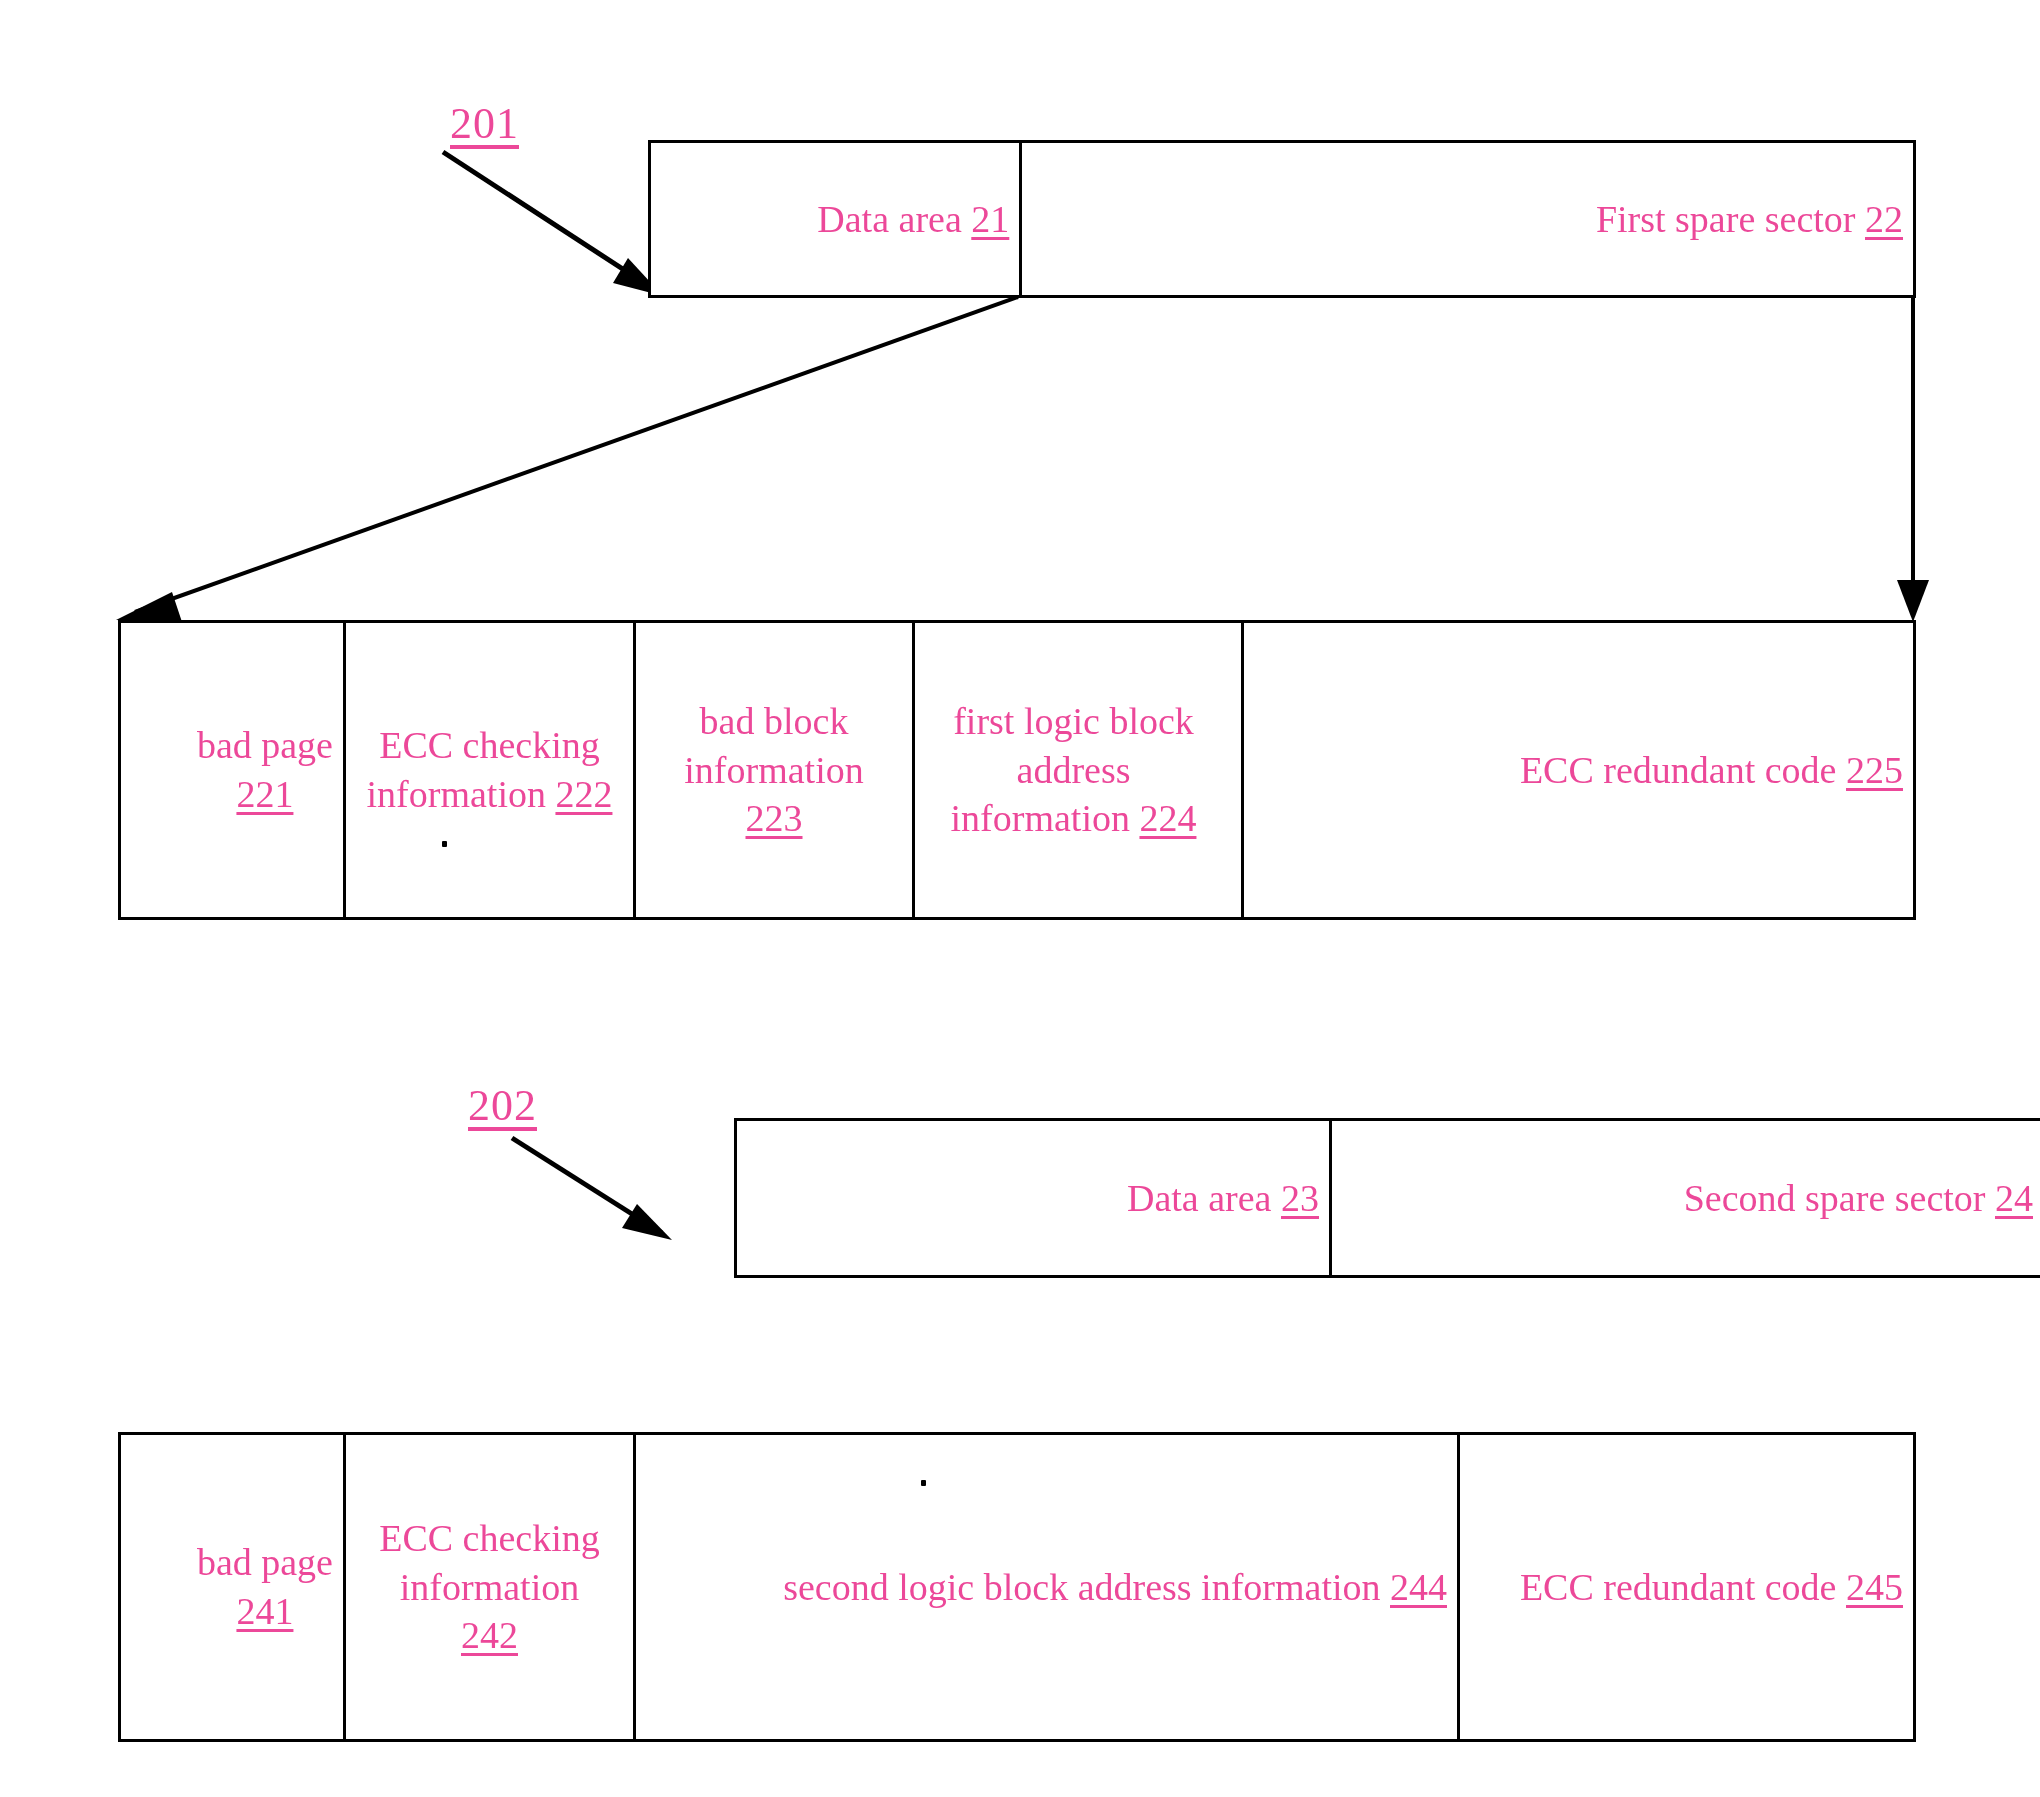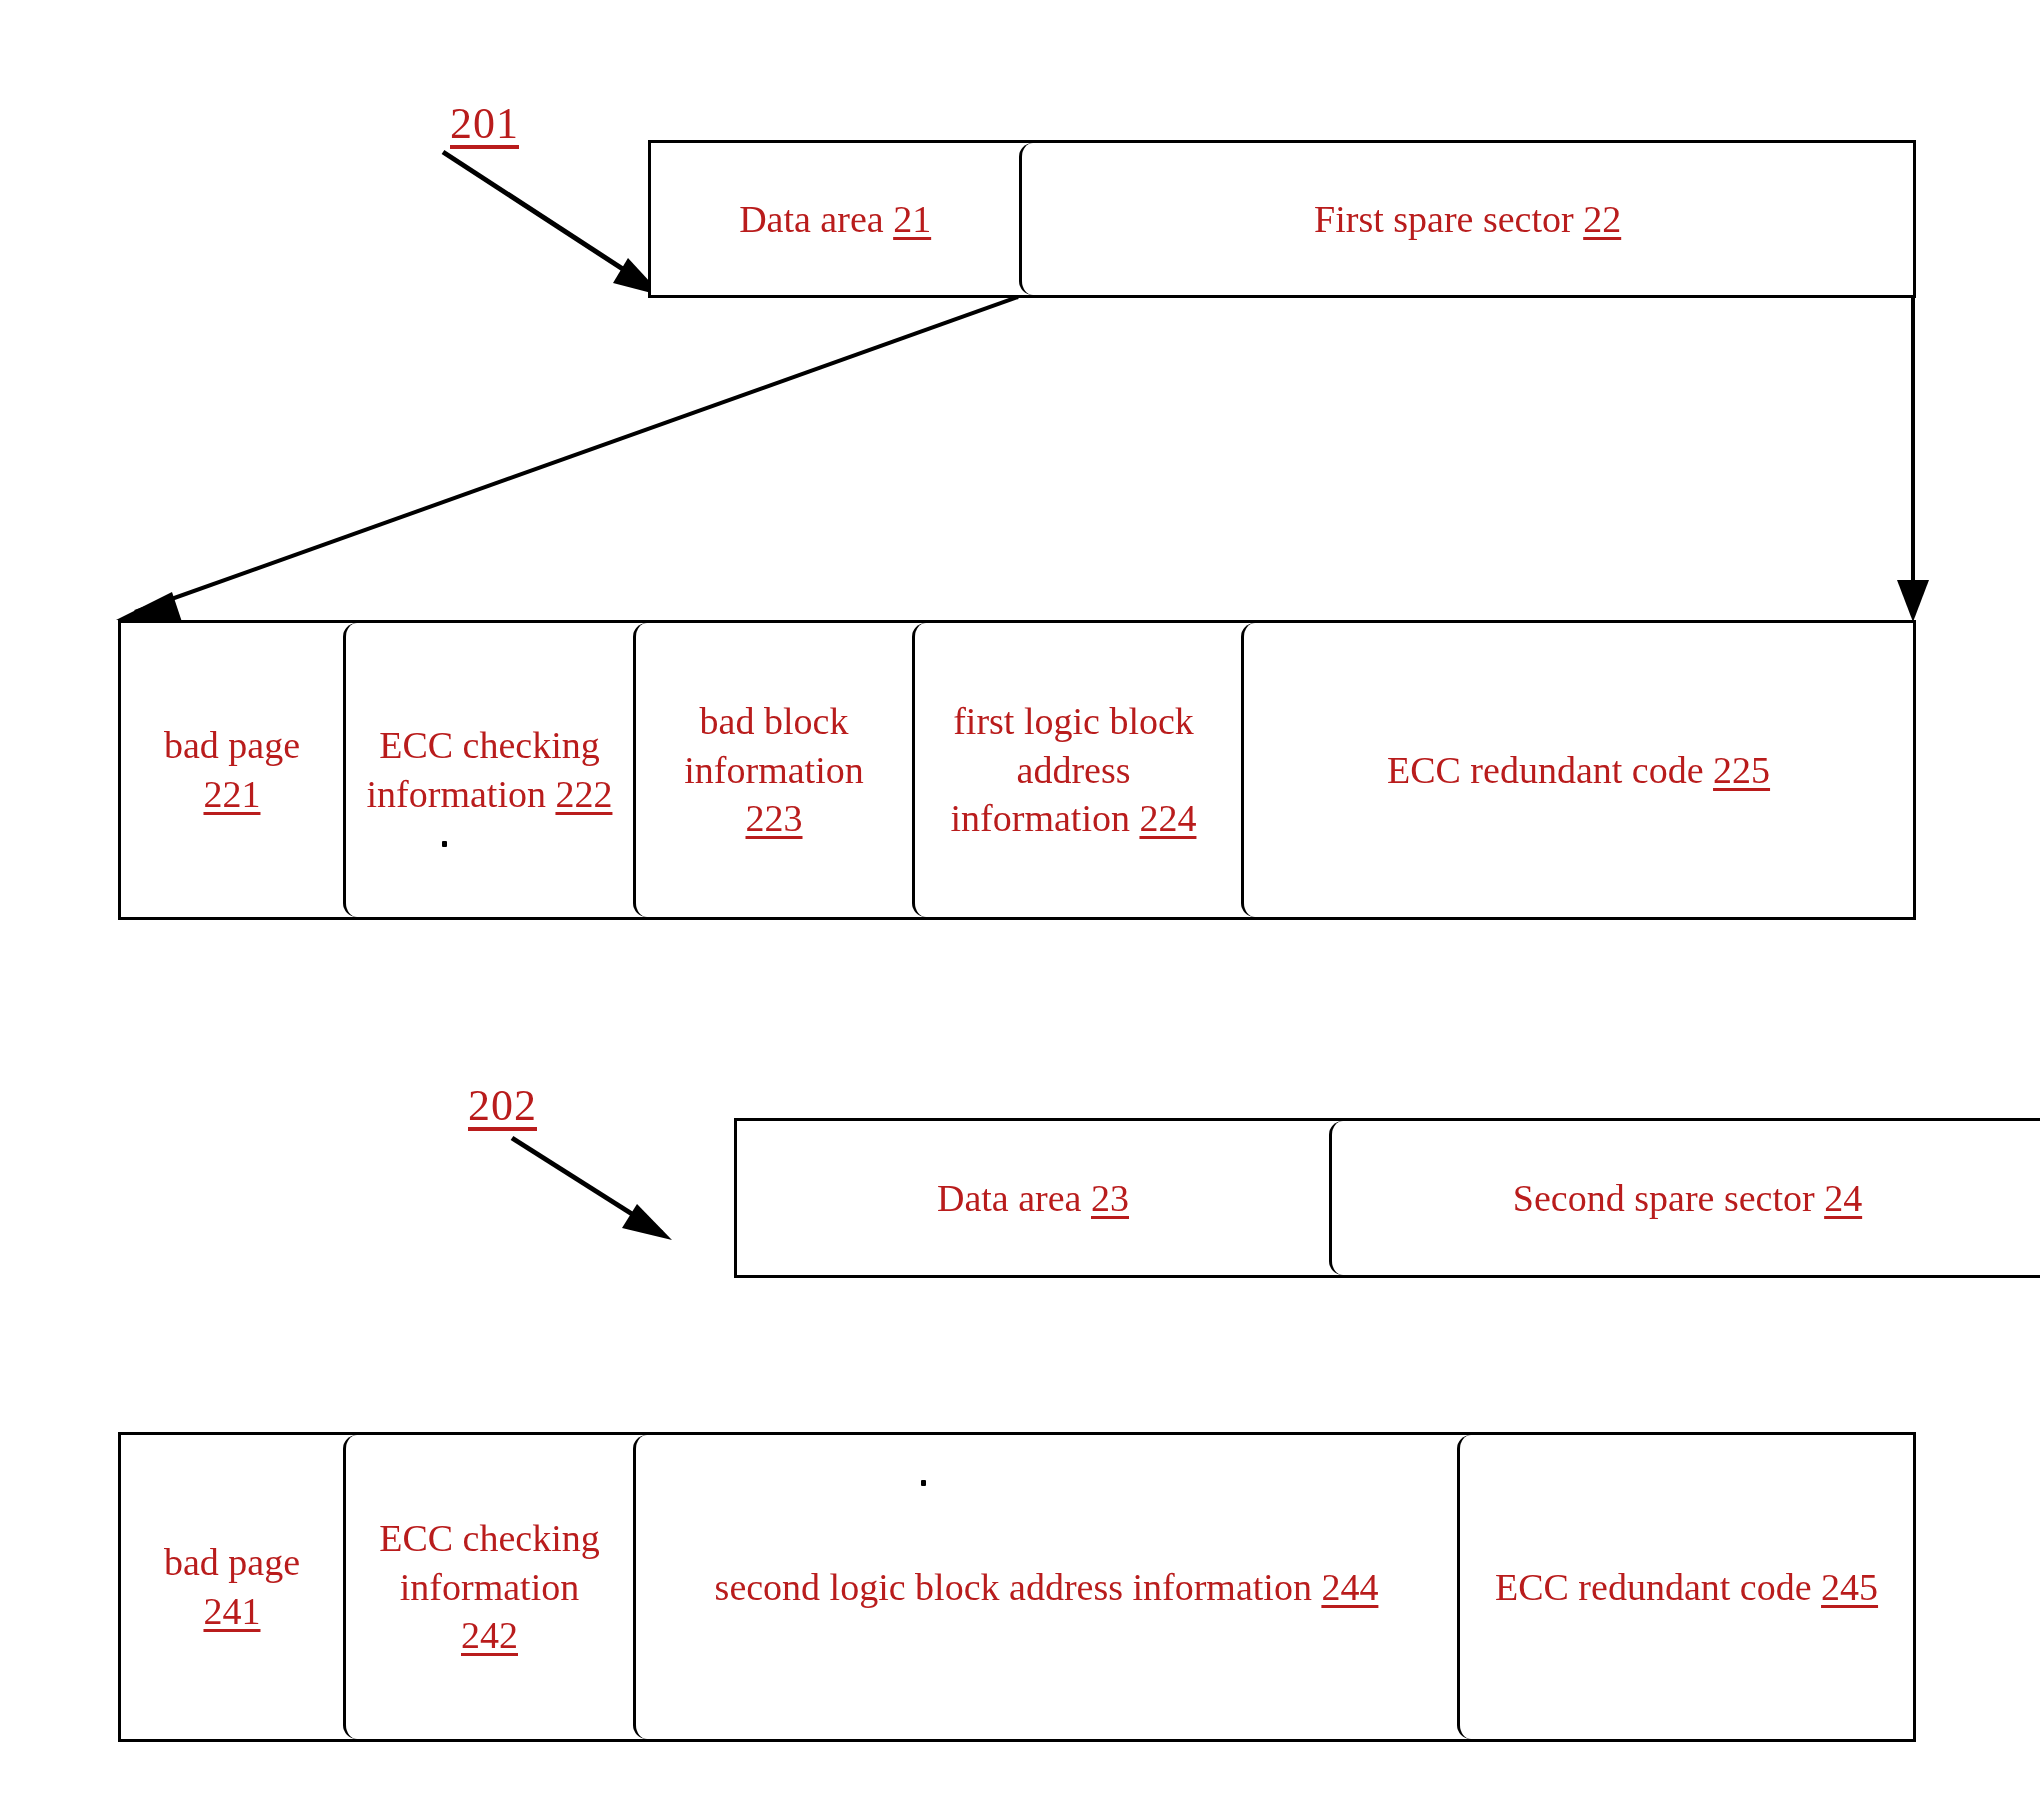--- a/index.html
+++ b/index.html
@@ -6,43 +6,42 @@
     margin: 0;
     padding: 0;
     background: #ffffff;
   }
   #page {
     position: relative;
     width: 2040px;
     height: 1797px;
     background: #ffffff;
     font-family: "Liberation Serif", "DejaVu Serif", serif;
-    color: #b91c1c;
+    color: #ec4899;
     overflow: hidden;
   }
 
   
   .fig-box {
     position: absolute;
     box-sizing: border-box;
     border: 3px solid #000;
     display: flex;
     background: #fff;
   }
   .fig-cell {
     box-sizing: border-box;
     display: flex;
     align-items: center;
-    justify-content: center;
+    justify-content: flex-end;
     text-align: center;
     padding: 4px 10px;
     line-height: 1.28;
     font-size: 38px;
     position: relative;
-    border-radius: 14px;
   }
   .fig-cell + .fig-cell {
     border-left: 3px solid #000;
   }
 
   .ref {
     text-decoration: underline;
     text-underline-offset: 5px;
     text-decoration-thickness: 3px;
   }

